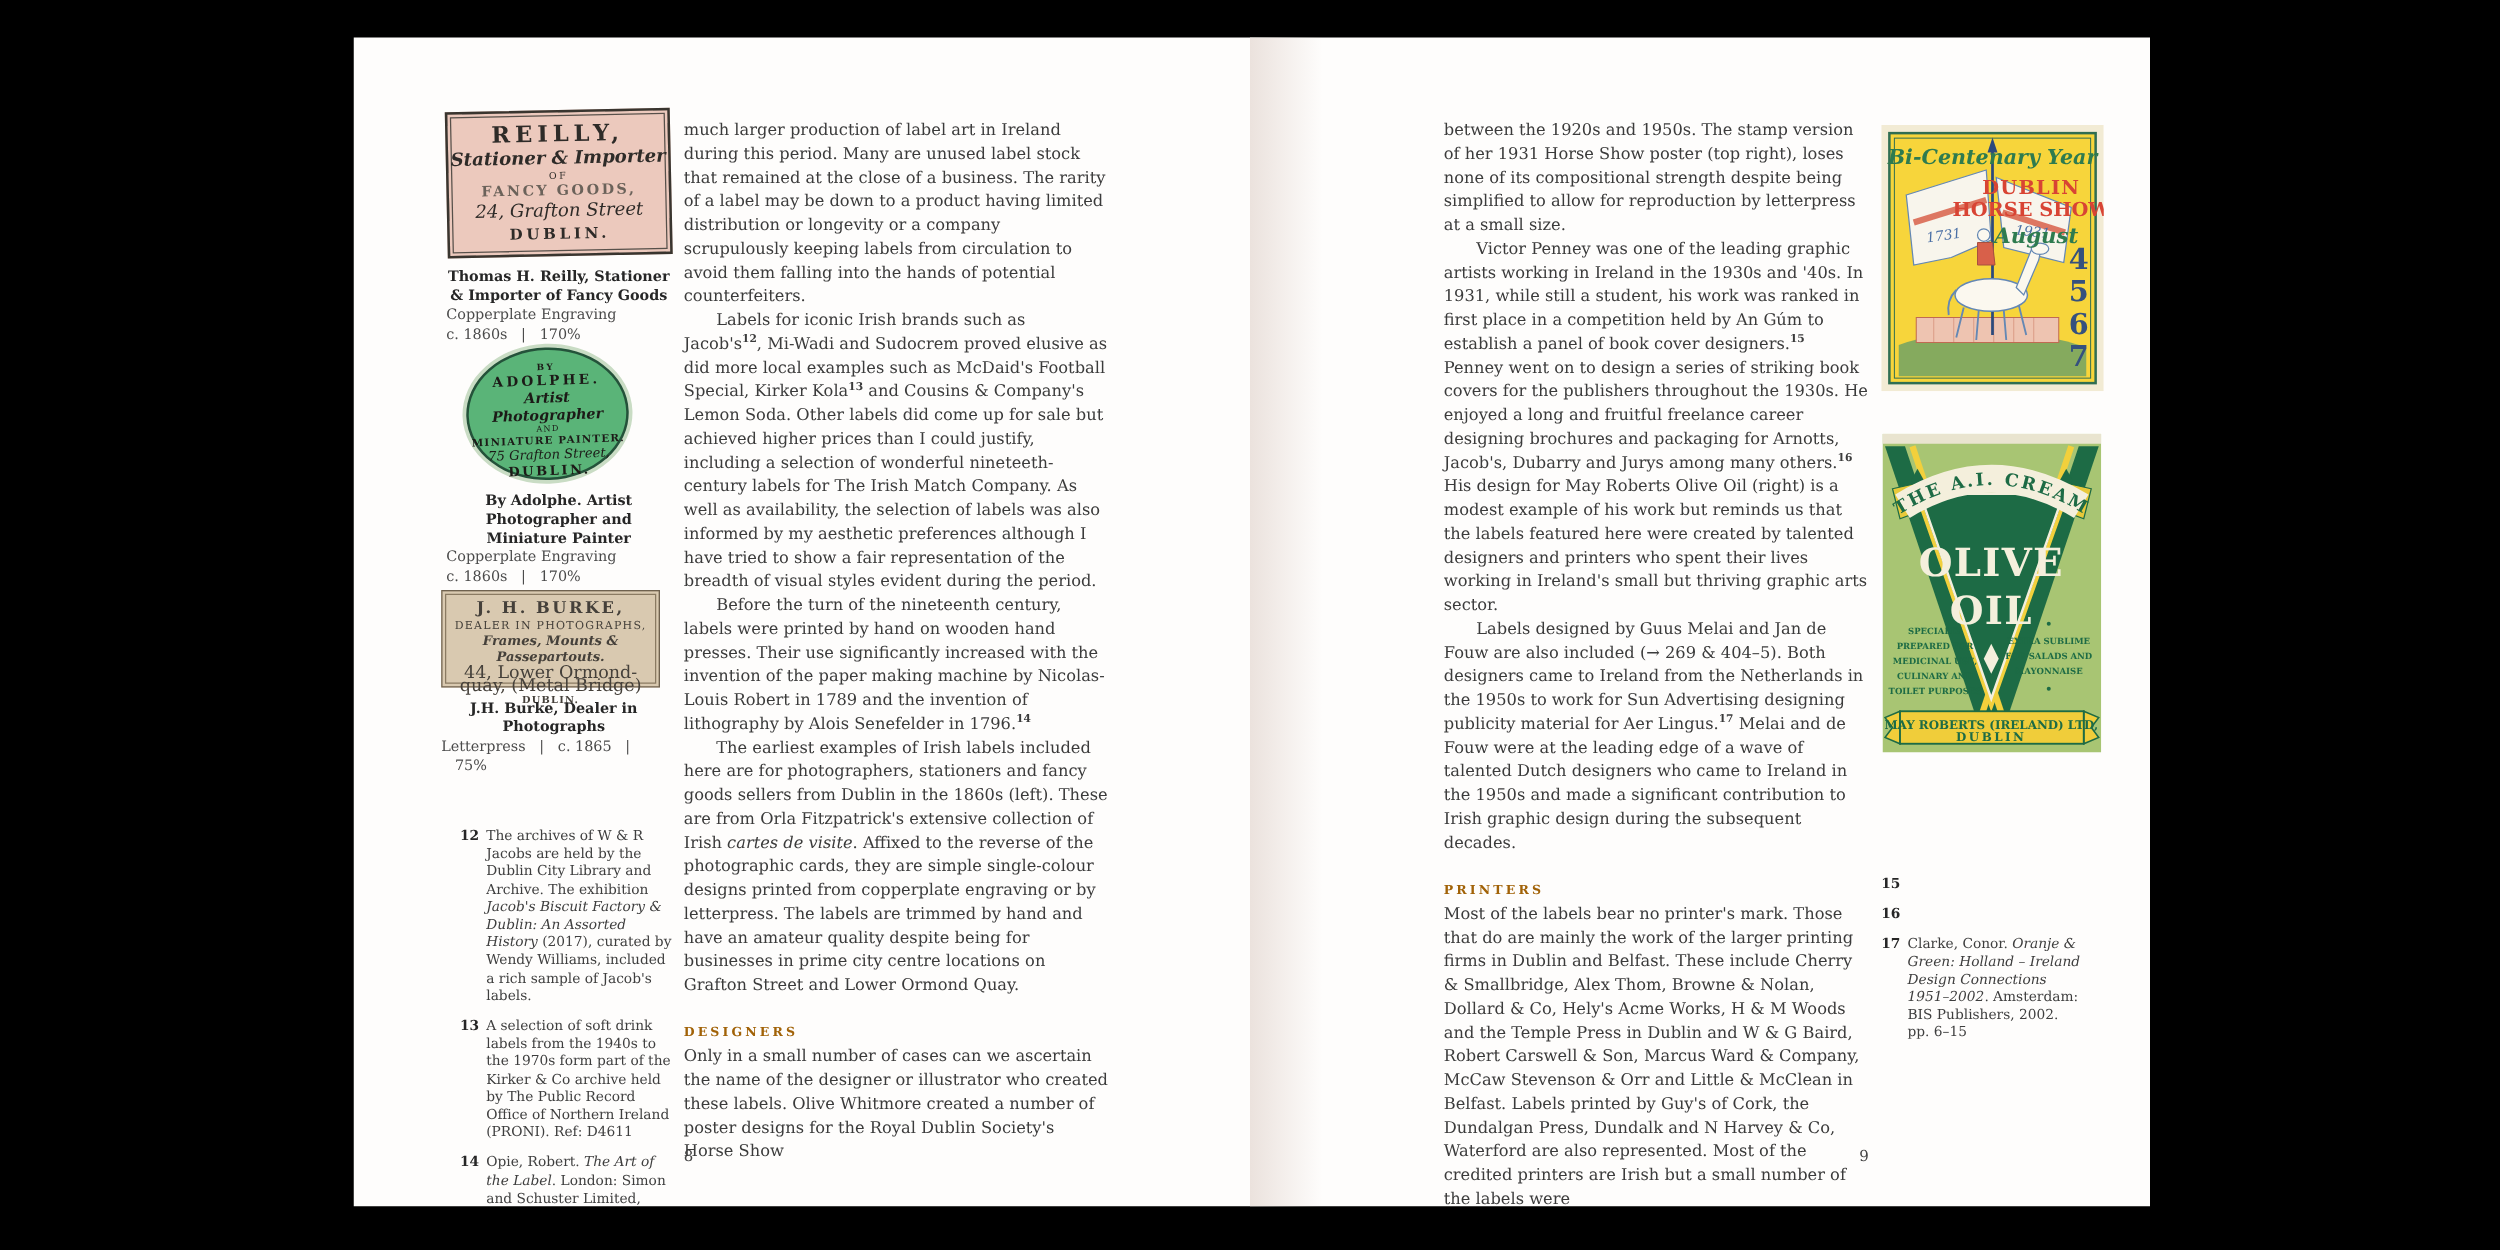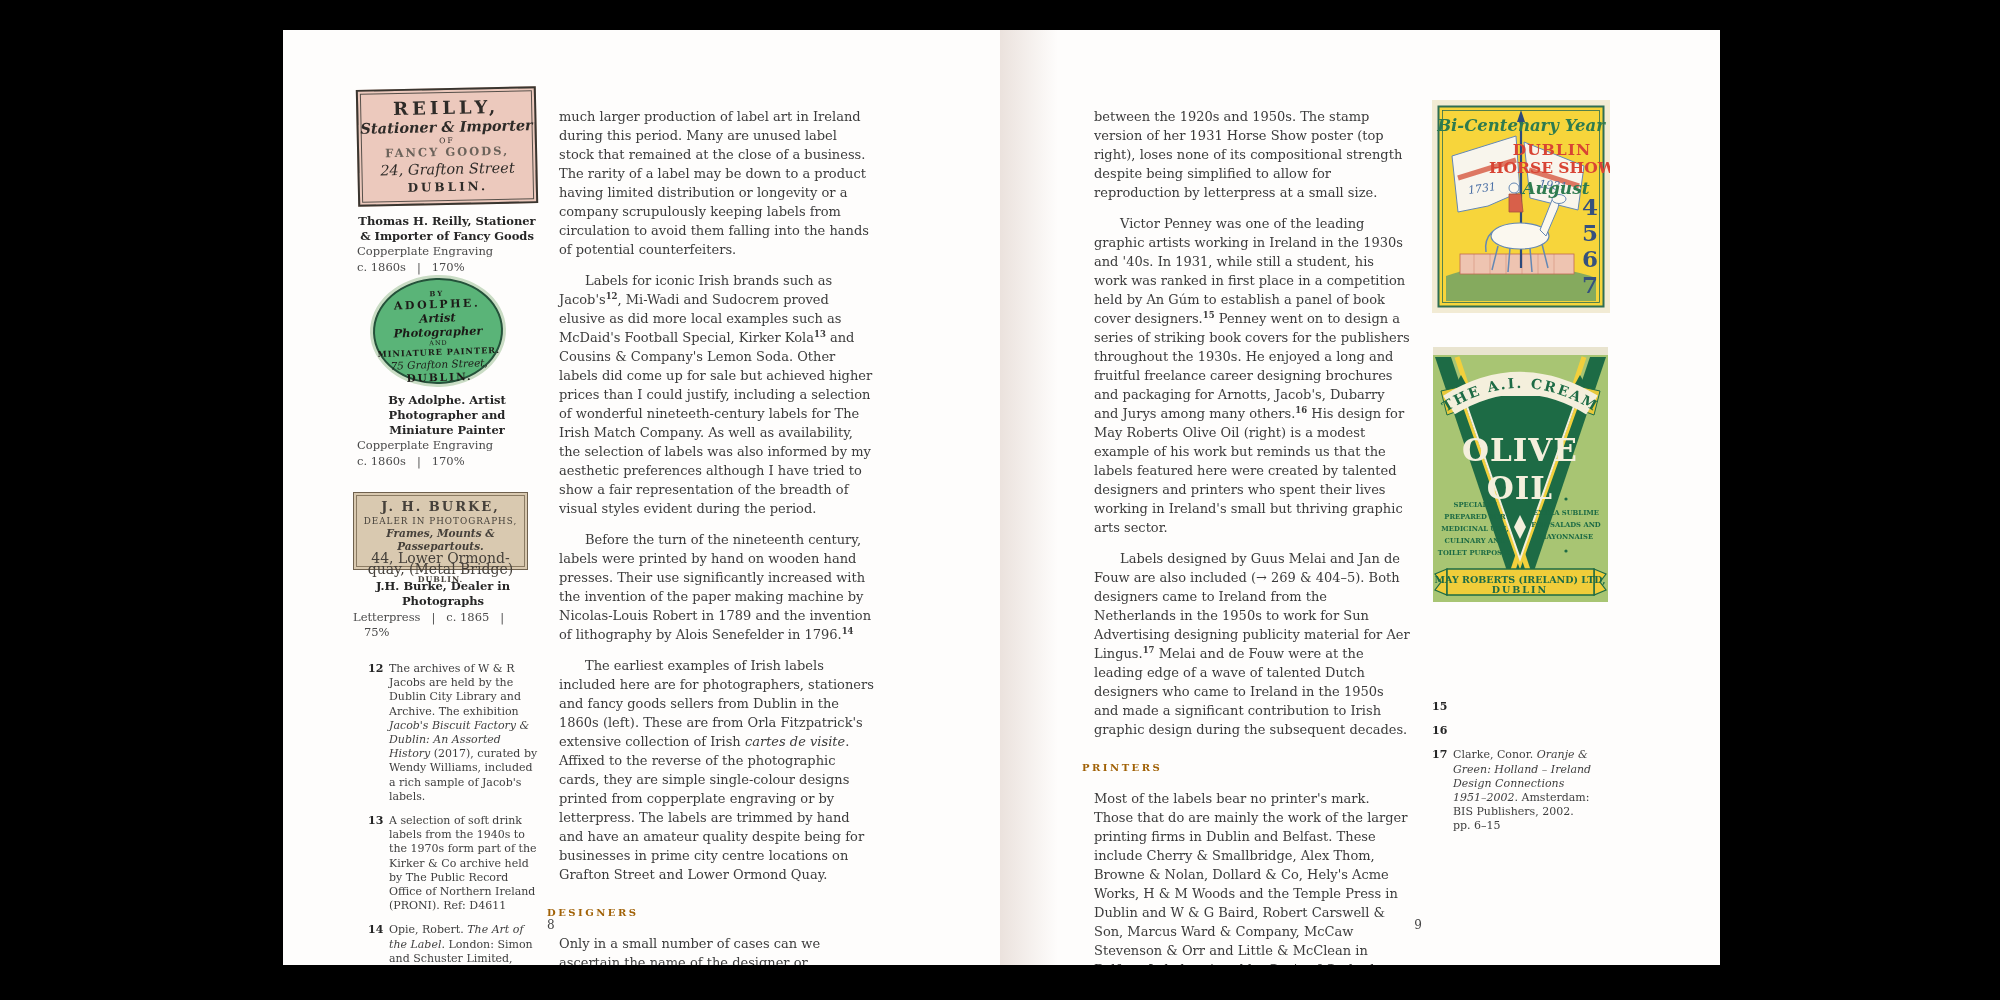--- a/index.html
+++ b/index.html
@@ -6,41 +6,41 @@
   body{width:2000px;height:1000px;background:#000;position:relative;overflow:hidden;
        font-family:"DejaVu Serif",serif;}
   *{box-sizing:border-box;}
 
   .spread{position:absolute;left:283px;top:30px;width:1437px;height:935px;background:#fefdfc;}
   .spine{position:absolute;left:717px;top:0;width:58px;height:100%;
          background:linear-gradient(to right,#ebe2dd,rgba(255,255,255,0));pointer-events:none;}
 
   .page{position:absolute;top:0;height:100%;overflow:hidden;}
   .page-left{left:0;width:717px;}
-  .page-right{left:677px;width:788px;}
+  .page-right{left:750px;width:788px;}
 
   
   .bodycol{position:absolute;width:340px;font-size:13px;line-height:19px;color:#3b3b3b;}
   .bodycol-left{left:264px;top:65px;}
   .bodycol-right{left:122px;top:65px;}
-  .para{margin:12px;}
+  .para{margin:0;}
   .para.indent{text-indent:26px;}
   .section-heading{margin:19px 0 0 0;font-size:10px;line-height:19px;font-weight:bold;
                    letter-spacing:2.5px;color:#a16207;}
   sup{font-size:8.5px;font-weight:bold;line-height:0;vertical-align:super;}
 
   .folio{position:absolute;font-size:12px;color:#444;}
   .folio-left{left:264px;top:888px;}
   .folio-right{left:122px;top:888px;width:340px;text-align:right;}
 
   
   .fig{position:absolute;margin:0;}
   .fig1{left:74px;top:58px;width:180px;}
   .fig2{left:74px;top:248px;width:180px;}
-  .fig3{left:70px;top:462px;width:180px;}
+  .fig3{left:70px;top:442px;width:180px;}
   .figcap{font-size:11.5px;line-height:15px;color:#4a4a4a;margin-top:9px;}
   .cap-title{font-weight:bold;color:#262626;text-align:center;}
   .cap-meta{margin-top:1px;}
 
   
   .art{text-align:center;color:#2e2b28;}
   .reilly{width:180px;height:117px;background:#ecc9bd;border:2px solid #39352f;
           box-shadow:inset 0 0 0 2px #ecc9bd,inset 0 0 0 3px #57504a;
           padding-top:7px;transform:rotate(-1.2deg);}
   .rl-name{font-size:18px;font-weight:bold;letter-spacing:4px;line-height:21px;}

